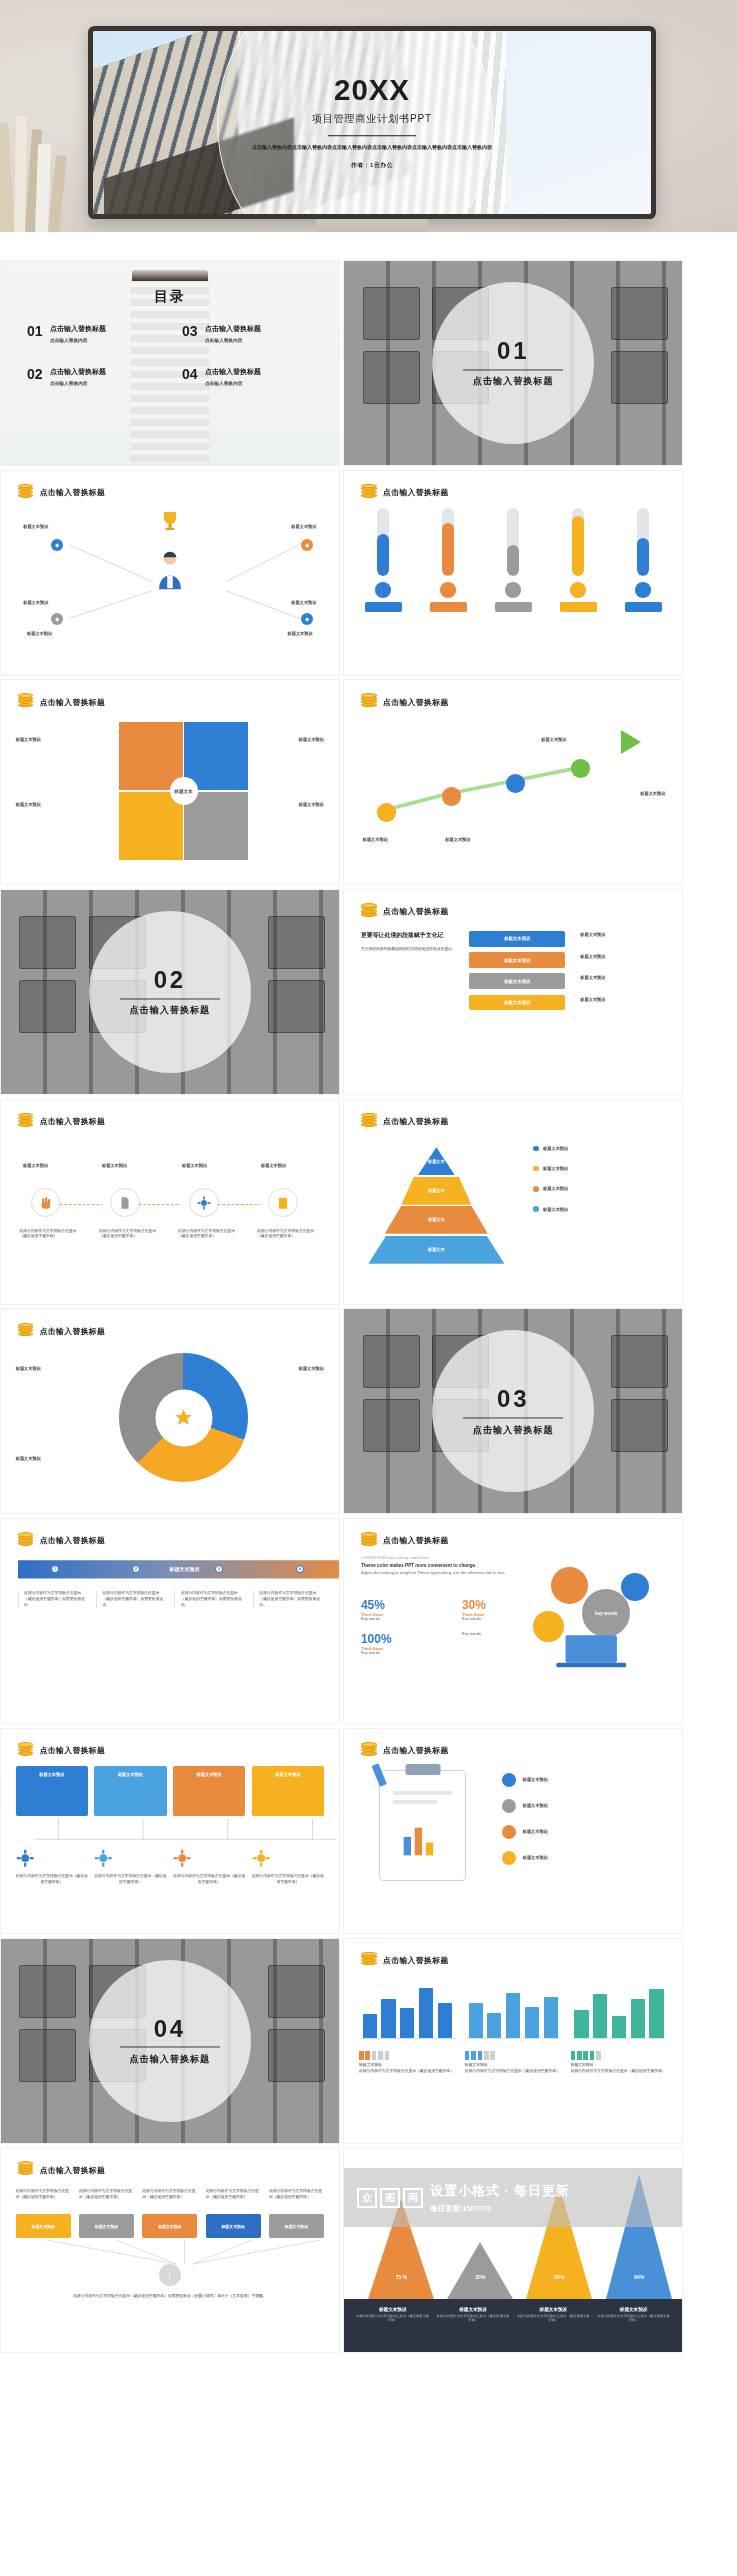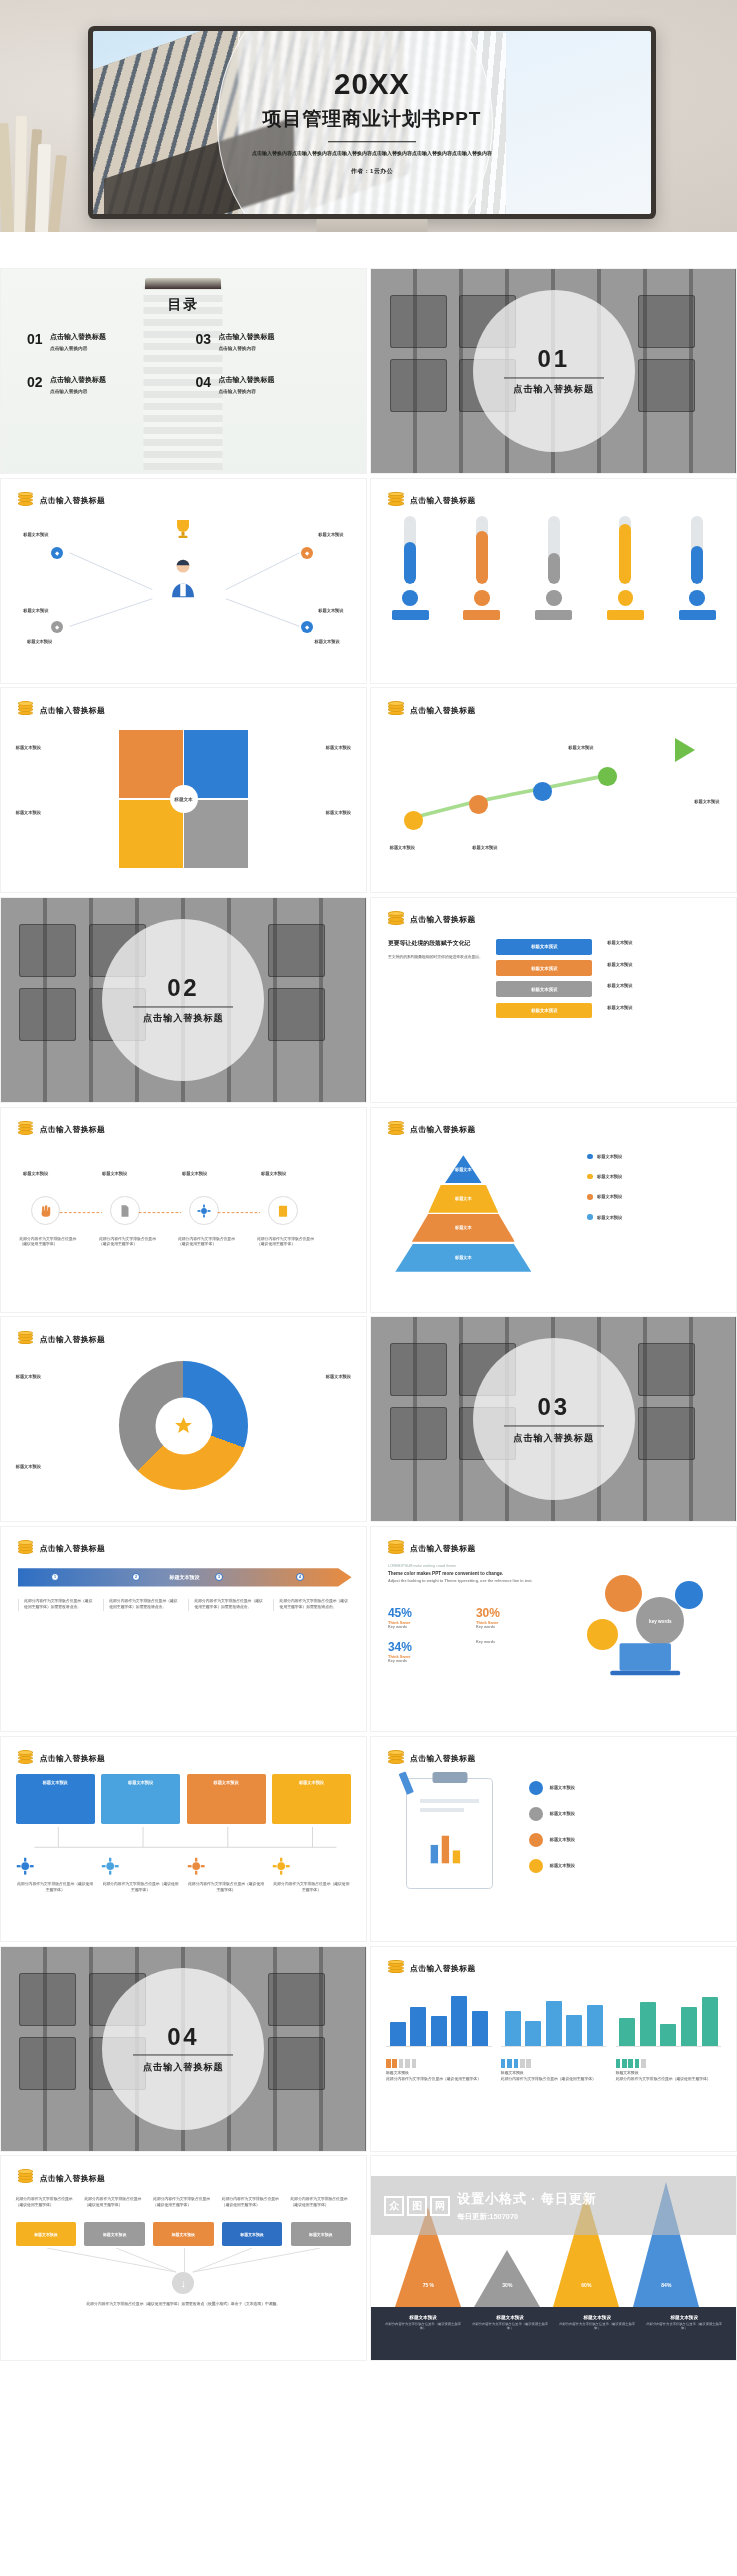--- a/index.html
+++ b/index.html
@@ -33,32 +33,32 @@
      transform:skewY(9deg); opacity:.85; }
   .bldg3 { position:absolute; left:2%; bottom:-4%; width:34%; height:40%;
      background:linear-gradient(120deg,#4c4741,#2b2723); transform:skewY(-18deg); opacity:.9; }
   .ellipse-ov { position:absolute; left:47%; top:50%; transform:translate(-50%,-50%);
      width:276px; height:304px; border-radius:50%;
      border:0.9px solid rgba(255,255,255,.85);
      background:rgba(255,255,255,.30); backdrop-filter:blur(0.9px); }
   .hero-text { position:absolute; left:50%; top:50%; transform:translate(-50%,-50%);
      width:304px; text-align:center; z-index:4; color:#1d1d1d; }
   .hero-year { font-size:29.5px; font-weight:700; letter-spacing:0.9px; line-height:1; }
-  .hero-title { font-size:19px; font-weight:700; letter-spacing:0.9px; margin-top:8.3px; }
+  .hero-title { font-size:10px; font-weight:400; letter-spacing:0.9px; margin-top:8.3px; }
   .hero-rule { width:88px; height:1.8px; background:#1d1d1d; margin:8.3px auto 6.4px; }
   .hero-desc { font-size:5px; line-height:1.65; color:#22251f; font-weight:600; }
   .hero-author { font-size:5.9px; font-weight:700; margin-top:10px; letter-spacing:0.5px; }
   .stand-neck { position:absolute; left:50%; transform:translateX(-50%); top:193px;
      width:111px; height:26px; background:linear-gradient(180deg,#cdc6bd,#b9b1a7); }
   .stand-base { position:absolute; left:50%; transform:translateX(-50%); top:217px;
      width:276px; height:13px; background:linear-gradient(180deg,#dcd6cd,#b3aba1);
      border-radius:2.8px/5.5px; }
 
   
-  .grid { position:absolute; top:268px; left:0; width:737px; }
+  .grid { position:absolute; top:260px; left:0; width:683px; }
   .row { display:flex; gap:3.7px; margin-bottom:3.7px; }
   .slide { width:367px; height:206px; background:#fff; position:relative; overflow:hidden;
      border:0.9px solid #f1f1f1; }
 
   
   .sh { position:absolute; left:16.6px; top:14px; display:flex; align-items:center; gap:6.4px; }
   .coin { width:15.7px; height:15.7px; position:relative; flex:none; }
   .coin i { position:absolute; left:0; width:15.7px; height:4.6px; border-radius:50%;
      background:#f5b120; border:0.9px solid #e0a016; }
   .coin i:nth-child(1){ top:8.3px; } .coin i:nth-child(2){ top:5px; } .coin i:nth-child(3){ top:1.8px; }
@@ -162,21 +162,21 @@
      background:linear-gradient(90deg,#2e6fc4,#7b8fb5 45%,#e98b3f); clip-path:polygon(0 0,96% 0,100% 50%,96% 100%,0 100%);
      display:flex; align-items:center; justify-content:center; color:#fff; font-size:5px; font-weight:700; }
   .tl-dot { position:absolute; top:46px; width:8.3px; height:8.3px; border-radius:50%;
      background:#fff; border:1.8px solid #2e6fc4; font-size:3.7px; display:flex;
      align-items:center; justify-content:center; color:#2e6fc4; font-weight:700; }
   .col4 { position:absolute; left:16.6px; right:16.6px; top:72px; display:grid;
      grid-template-columns:repeat(4,1fr); gap:9.2px; }
   .col4 .cell { border-left:0.9px solid #e2e2e2; padding-left:5.5px; }
 
   
-  .pct-row { display:flex; margin-bottom:9.2px; }
+  .pct-row { display:flex; gap:13px; margin-bottom:9.2px; }
   .pct { font-size:12px; font-weight:700; }
   .pct-l { font-size:4px; font-weight:700; color:#e98b3f; }
   .kw { position:absolute; right:14.7px; top:48px; width:138px; height:111px; }
   .kwc { position:absolute; border-radius:50%; display:flex; align-items:center;
      justify-content:center; font-size:4.6px; color:#fff; font-weight:700; }
 
   
   .boxes { position:absolute; left:14.7px; right:14.7px; top:37px; display:grid;
      grid-template-columns:repeat(4,1fr); gap:6.4px; }
   .box { height:50px; border-radius:1.8px; display:flex; align-items:flex-start;
@@ -699,21 +699,21 @@
             <div class="mini">Key words</div>
           </div>
           <div style="width:88px;">
             <div class="pct" style="color:#e98b3f;">30%</div>
             <div class="pct-l">Think Same</div>
             <div class="mini">Key words</div>
           </div>
         </div>
         <div class="pct-row">
           <div style="width:88px;">
-            <div class="pct" style="color:#2e7fd4;">34%</div>
+            <div class="pct" style="color:#2e7fd4;">100%</div>
             <div class="pct-l">Think Same</div>
             <div class="mini">Key words</div>
           </div>
           <div style="width:88px;">
               <div class="mini">Key words</div>
             </div>
         </div>
       </div>
       <div class="kw">
         <div class="kwc" style="left:22px;top:0;width:37px;height:37px;background:#e98b3f;"></div>

